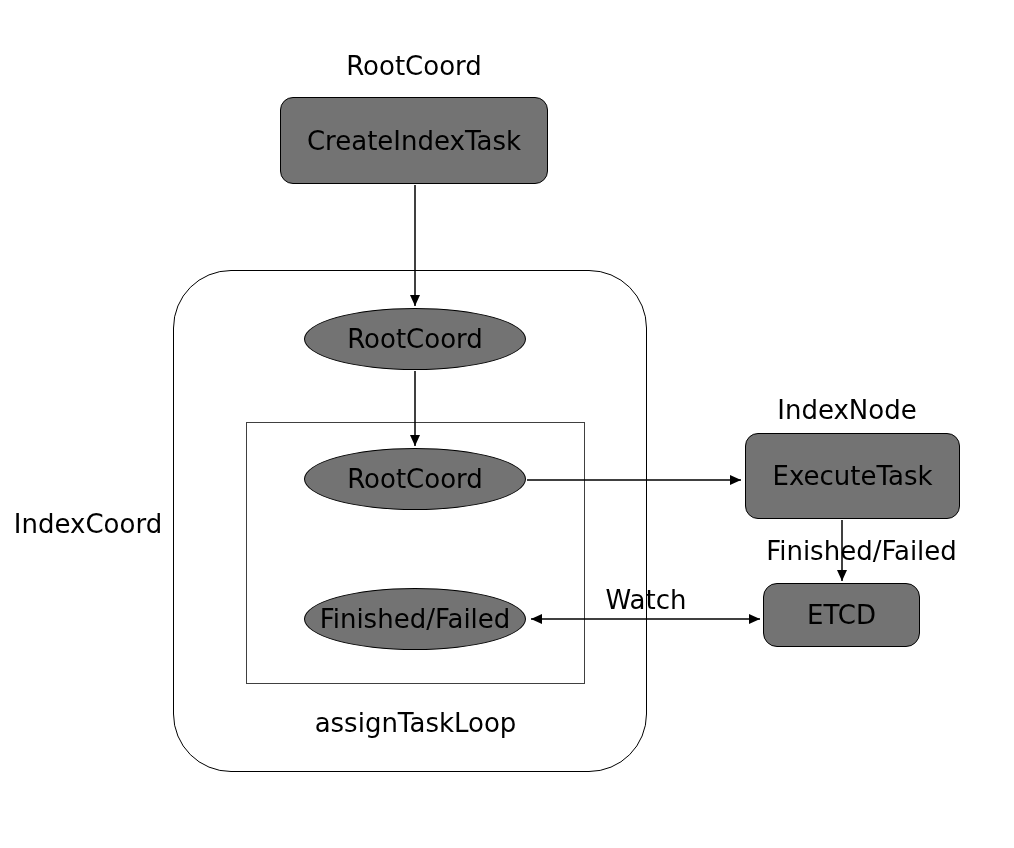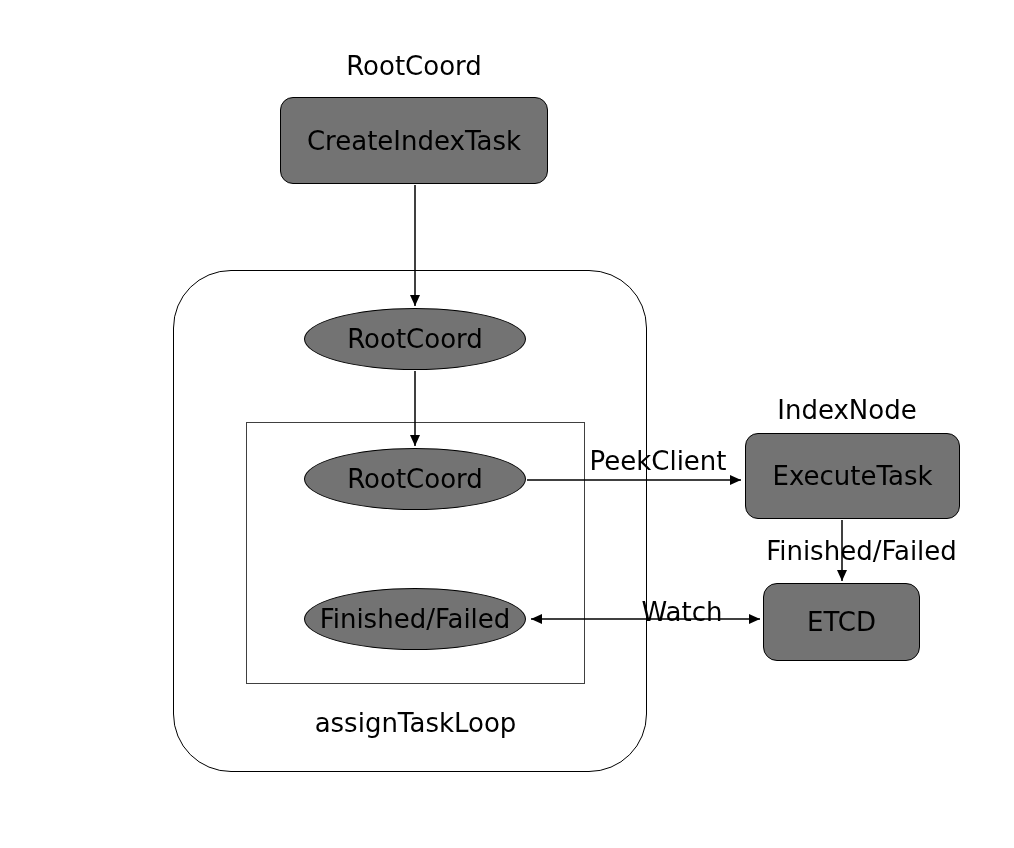--- a/index.html
+++ b/index.html
@@ -58,40 +58,40 @@
 <body>
 
 <div class="stage">
 
   <div class="group-box" style="left:173px; top:270px; width:474px; height:502px; border-radius:58px;"></div>
 
   <div class="group-box" style="left:246px; top:422px; width:339px; height:262px; border-color:#404040;"></div>
 
   <div class="lbl" style="left:280px; top:51px; width:268px; height:30px;">RootCoord</div>
 
+  <div class="lbl" style="left:8px; top:509px; width:160px; height:30px;">IndexCoord</div>
 
   <div class="lbl" style="left:744px; top:396px; width:206px; height:28px;">IndexNode</div>
 
   <div class="lbl" style="left:246px; top:708px; width:339px; height:30px;text-align:right;">assignTaskLoop</div>
 
   <div class="shape rounded-rect" style="left:280px; top:97px; width:268px; height:87px;">CreateIndexTask</div>
 
   <div class="shape ellipse" style="left:304px; top:308px; width:222px; height:62px;">RootCoord</div>
 
   <div class="shape ellipse" style="left:304px; top:448px; width:222px; height:62px;">RootCoord</div>
 
   <div class="shape ellipse" style="left:304px; top:588px; width:222px; height:62px;">Finished/Failed</div>
 
   <div class="shape rounded-rect" style="left:745px; top:433px; width:215px; height:86px;">ExecuteTask</div>
 
-  <div class="shape rounded-rect" style="left:763px; top:583px; width:157px; height:78px; border-radius:14px;">ETCD</div>
+  <div class="shape rounded-rect" style="left:763px; top:583px; width:157px; height:64px; border-radius:14px;">ETCD</div>
 
-  <div class="lbl" style="left:573px; top:448px; width:170px; height:26px;">PeekClient</div>
 
-  <div class="lbl" style="left:586px; top:599px; width:120px; height:26px;padding-left:36px;">Watch</div>
+  <div class="lbl" style="left:586px; top:587px; width:120px; height:26px;">Watch</div>
 
   <div class="lbl" style="left:759px; top:537px; width:205px; height:28px;">Finished/Failed</div>
 
   <svg class="connectors" width="1014" height="848" viewBox="0 0 1014 848">
     <defs>
       <marker id="arrow" viewBox="0 0 13 13" refX="12" refY="6.5" markerWidth="13" markerHeight="13" markerUnits="userSpaceOnUse" orient="auto-start-reverse">
         <path d="M1,1.5 L12,6.5 L1,11.5 Z" fill="#000000"></path>
       </marker>
     </defs>
 

